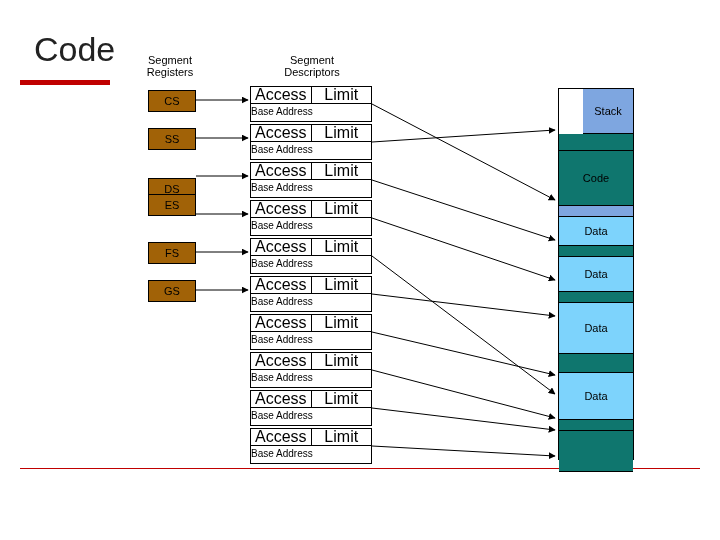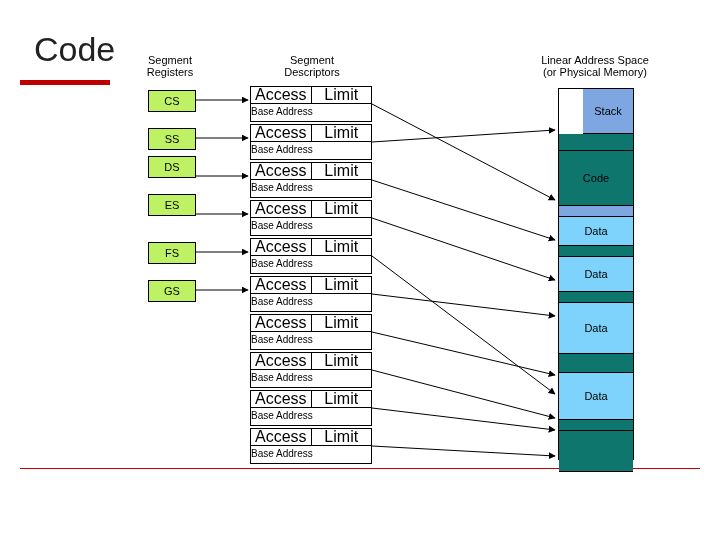--- a/index.html
+++ b/index.html
@@ -1,21 +1,21 @@
 <!DOCTYPE html>
 <html><head>
 <meta charset="utf-8">
 <style>
   html,body{margin:0;padding:0;width:720px;height:540px;background:#fff;font-family:Arial,Helvetica,sans-serif;overflow:hidden}
   .slide{position:relative;width:720px;height:540px}
   .title{position:absolute;left:34px;top:30px;font-family:Verdana,Arial,sans-serif;font-size:34px;color:#222}
   .red-bar{position:absolute;left:20px;top:80px;width:90px;height:5px;background:#c00000}
   .red-line{position:absolute;left:20px;top:468px;width:680px;height:1px;background:#c00000}
   .hdr{position:absolute;font-size:11px;color:#000;text-align:center;line-height:1.1}
-  .box{position:absolute;border:1px solid #000;font-size:11px;text-align:right;display:flex;align-items:center;justify-content:center;background:#bef264}
+  .box{position:absolute;border:1px solid #000;font-size:11px;text-align:right;display:flex;align-items:center;justify-content:center;background:#a16207}
   .desc{position:absolute;border:1px solid #000;background:#fff}
   .desc .top{height:16px;display:flex;border-bottom:1px solid #000}
   .desc .top div{flex:1;font-size:16px;text-align:center;line-height:16px}
   .desc .top div:first-child{border-right:1px solid #000}
   .desc .base{height:16px;font-size:10px;text-align:left;line-height:16px}
   .mem{position:absolute;border:1px solid #000}
   .seg{border-bottom:1px solid #000;font-size:11px;text-align:center;display:flex;align-items:center;justify-content:center}
   .c-blue{background:#7ea6e0}
   .c-green{background:#0f766e}
   .c-orange{background:#7dd3fc}
@@ -24,25 +24,24 @@
 </head>
 <body>
 <div class="slide">
 
 <div class="title">Code</div>
 <div class="red-bar"></div>
 <div class="red-line"></div>
 
 <div class="hdr" style="left:130px;top:54px;width:80px">Segment<br>Registers</div>
 <div class="hdr" style="left:262px;top:54px;width:100px">Segment<br>Descriptors</div>
-<div class="hdr" style="left:520px;top:54px;width:150px">Linear Address Space<br>(or Physical Memory)</div>
 
 <div class="box" style="left:148px;top:90px;width:46px;height:20px">CS</div>
 <div class="box" style="left:148px;top:128px;width:46px;height:20px">SS</div>
-<div class="box" style="left:148px;top:156px;width:46px;height:20px">DS</div>
+<div class="box" style="left:148px;top:178px;width:46px;height:20px">DS</div>
 <div class="box" style="left:148px;top:194px;width:46px;height:20px">ES</div>
 <div class="box" style="left:148px;top:242px;width:46px;height:20px">FS</div>
 <div class="box" style="left:148px;top:280px;width:46px;height:20px">GS</div>
 
 <div id="desc-col">
       <div class="desc" style="left: 250px; top: 86px; width: 120px; height: 34px;">
         <div class="top">
           <div>Access</div>
           <div>Limit</div>
         </div>

